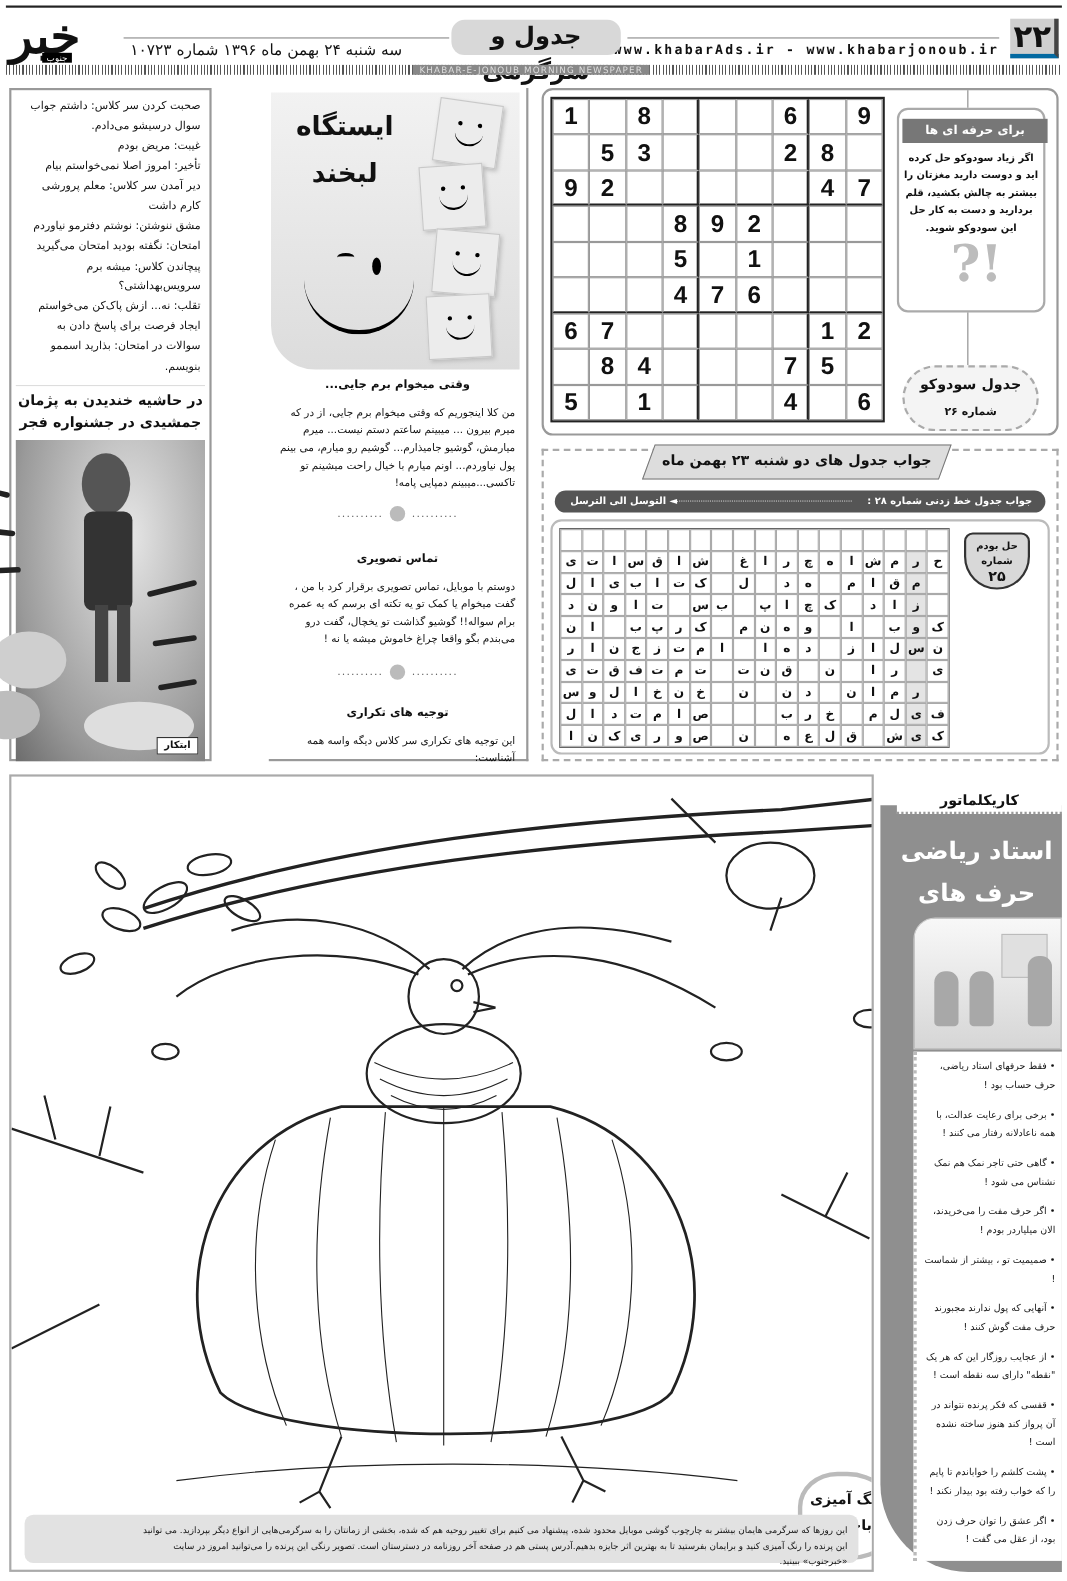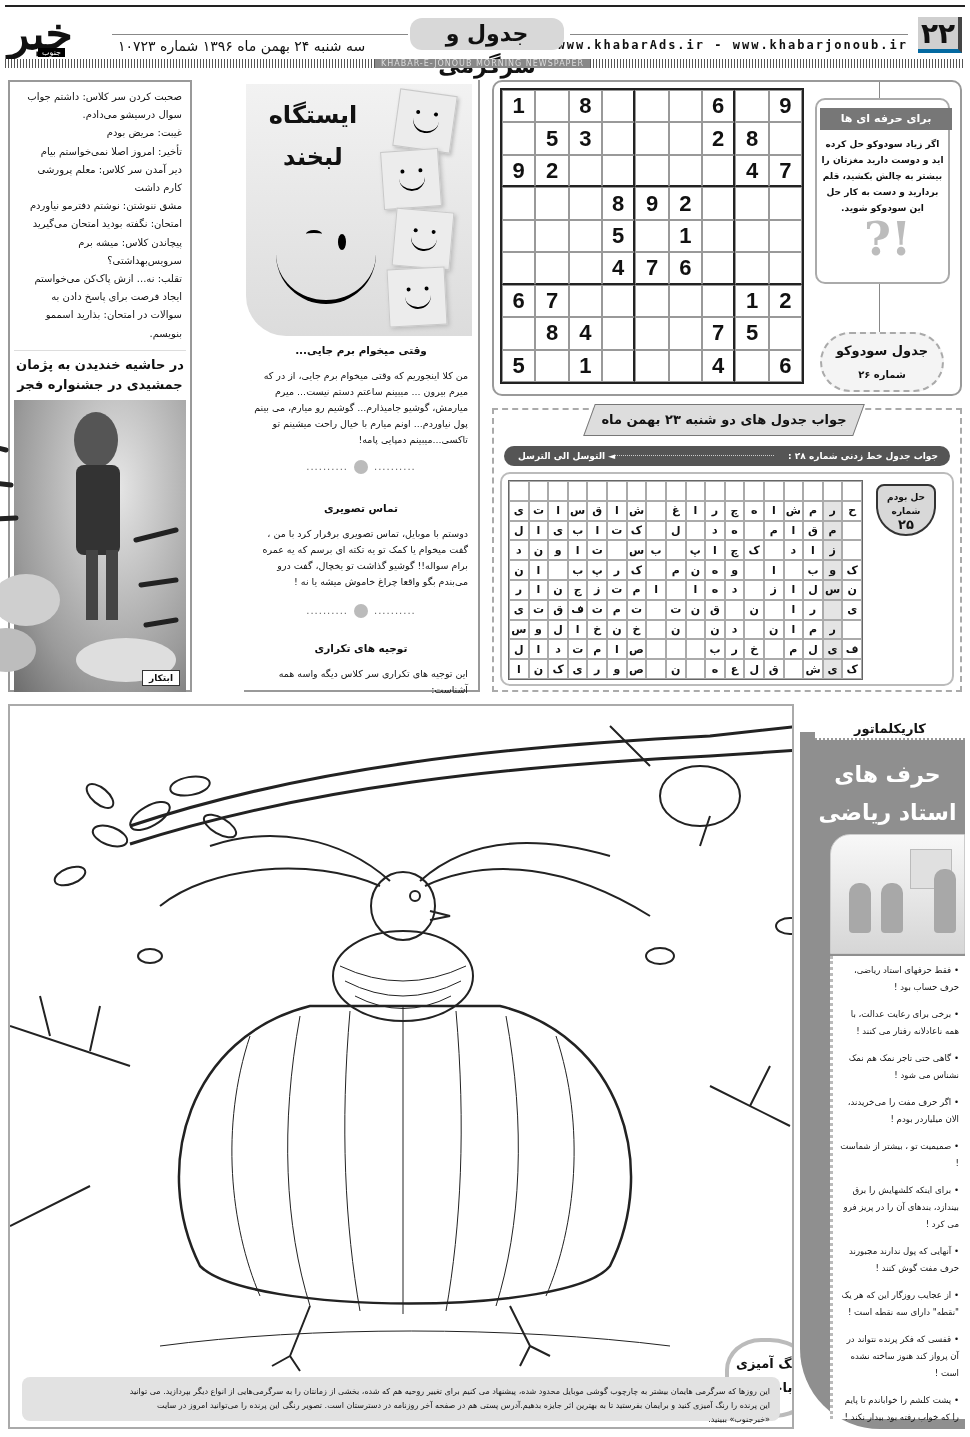--- a/index.html
+++ b/index.html
@@ -571,36 +571,35 @@
     <div>رنگ آمیزی</div>
     <div>باجایزه</div>
   </div>
   <div class="coloring-desc">این روزها که سرگرمی هایمان بیشتر به چارچوب گوشی موبایل محدود شده، پیشنهاد می کنیم برای تغییر روحیه هم که شده، بخشی از زمانتان را به سرگرمی‌هایی از انواع دیگر بپردازید. می توانید این پرنده را رنگ آمیزی کنید و برایمان بفرستید تا به بهترین اثر جایزه بدهیم.آدرس پستی هم در صفحه آخر روزنامه در دسترستان است. تصویر رنگی این پرنده را می‌توانید امروز در سایت «خبرجنوب» ببینید.</div>
 </div>
 
 <div class="panel caric-col text-rtl" style="border:none;">
   <div class="grey"></div>
   <div class="label">کاریکلماتور</div>
   <div class="heading">
+    <div>استاد ریاضی</div>
     <div>حرف های</div>
-    <div>استاد ریاضی</div>
   </div>
   <div class="photo">
     <div class="board"></div>
     <div class="fig" style="right:8px; height:64px;"></div>
     <div class="fig" style="left:18px;"></div>
     <div class="fig" style="left:50px;"></div>
   </div>
   <div class="list">
     <p>• فقط حرفهای استاد ریاضی، حرف حساب بود !</p>
     <p>• برخی برای رعایت عدالت، با همه ناعادلانه رفتار می کنند !</p>
     <p>• گاهی حتی تاجر نمک هم نمک نشناس می شود !</p>
     <p>• اگر حرف مفت را می‌خریدند، الان میلیاردر بودم !</p>
     <p>• صمیمیت تو ، بیشتر از شماست !</p>
-    <p>• برای اینکه کلشهایش را برق بیندازد، بندهای آن را در پریز فرو می کرد !</p>
     <p>• آنهایی که پول ندارند مجبورند حرف مفت گوش کنند !</p>
     <p>• از عجایب روزگار این که هر یک "نقطه" دارای سه نقطه است !</p>
     <p>• قفسی که فکر پرنده نتواند در آن پرواز کند هنوز ساخته نشده است !</p>
     <p>• پشت کلشم را خواباندم تا پایم را که خواب رفته بود بیدار نکند !</p>
     <p>• اگر عشق را توان حرف زدن بود، از عقل می گفت !</p>
 
   </div>
 </div>
 
 </body></html>

